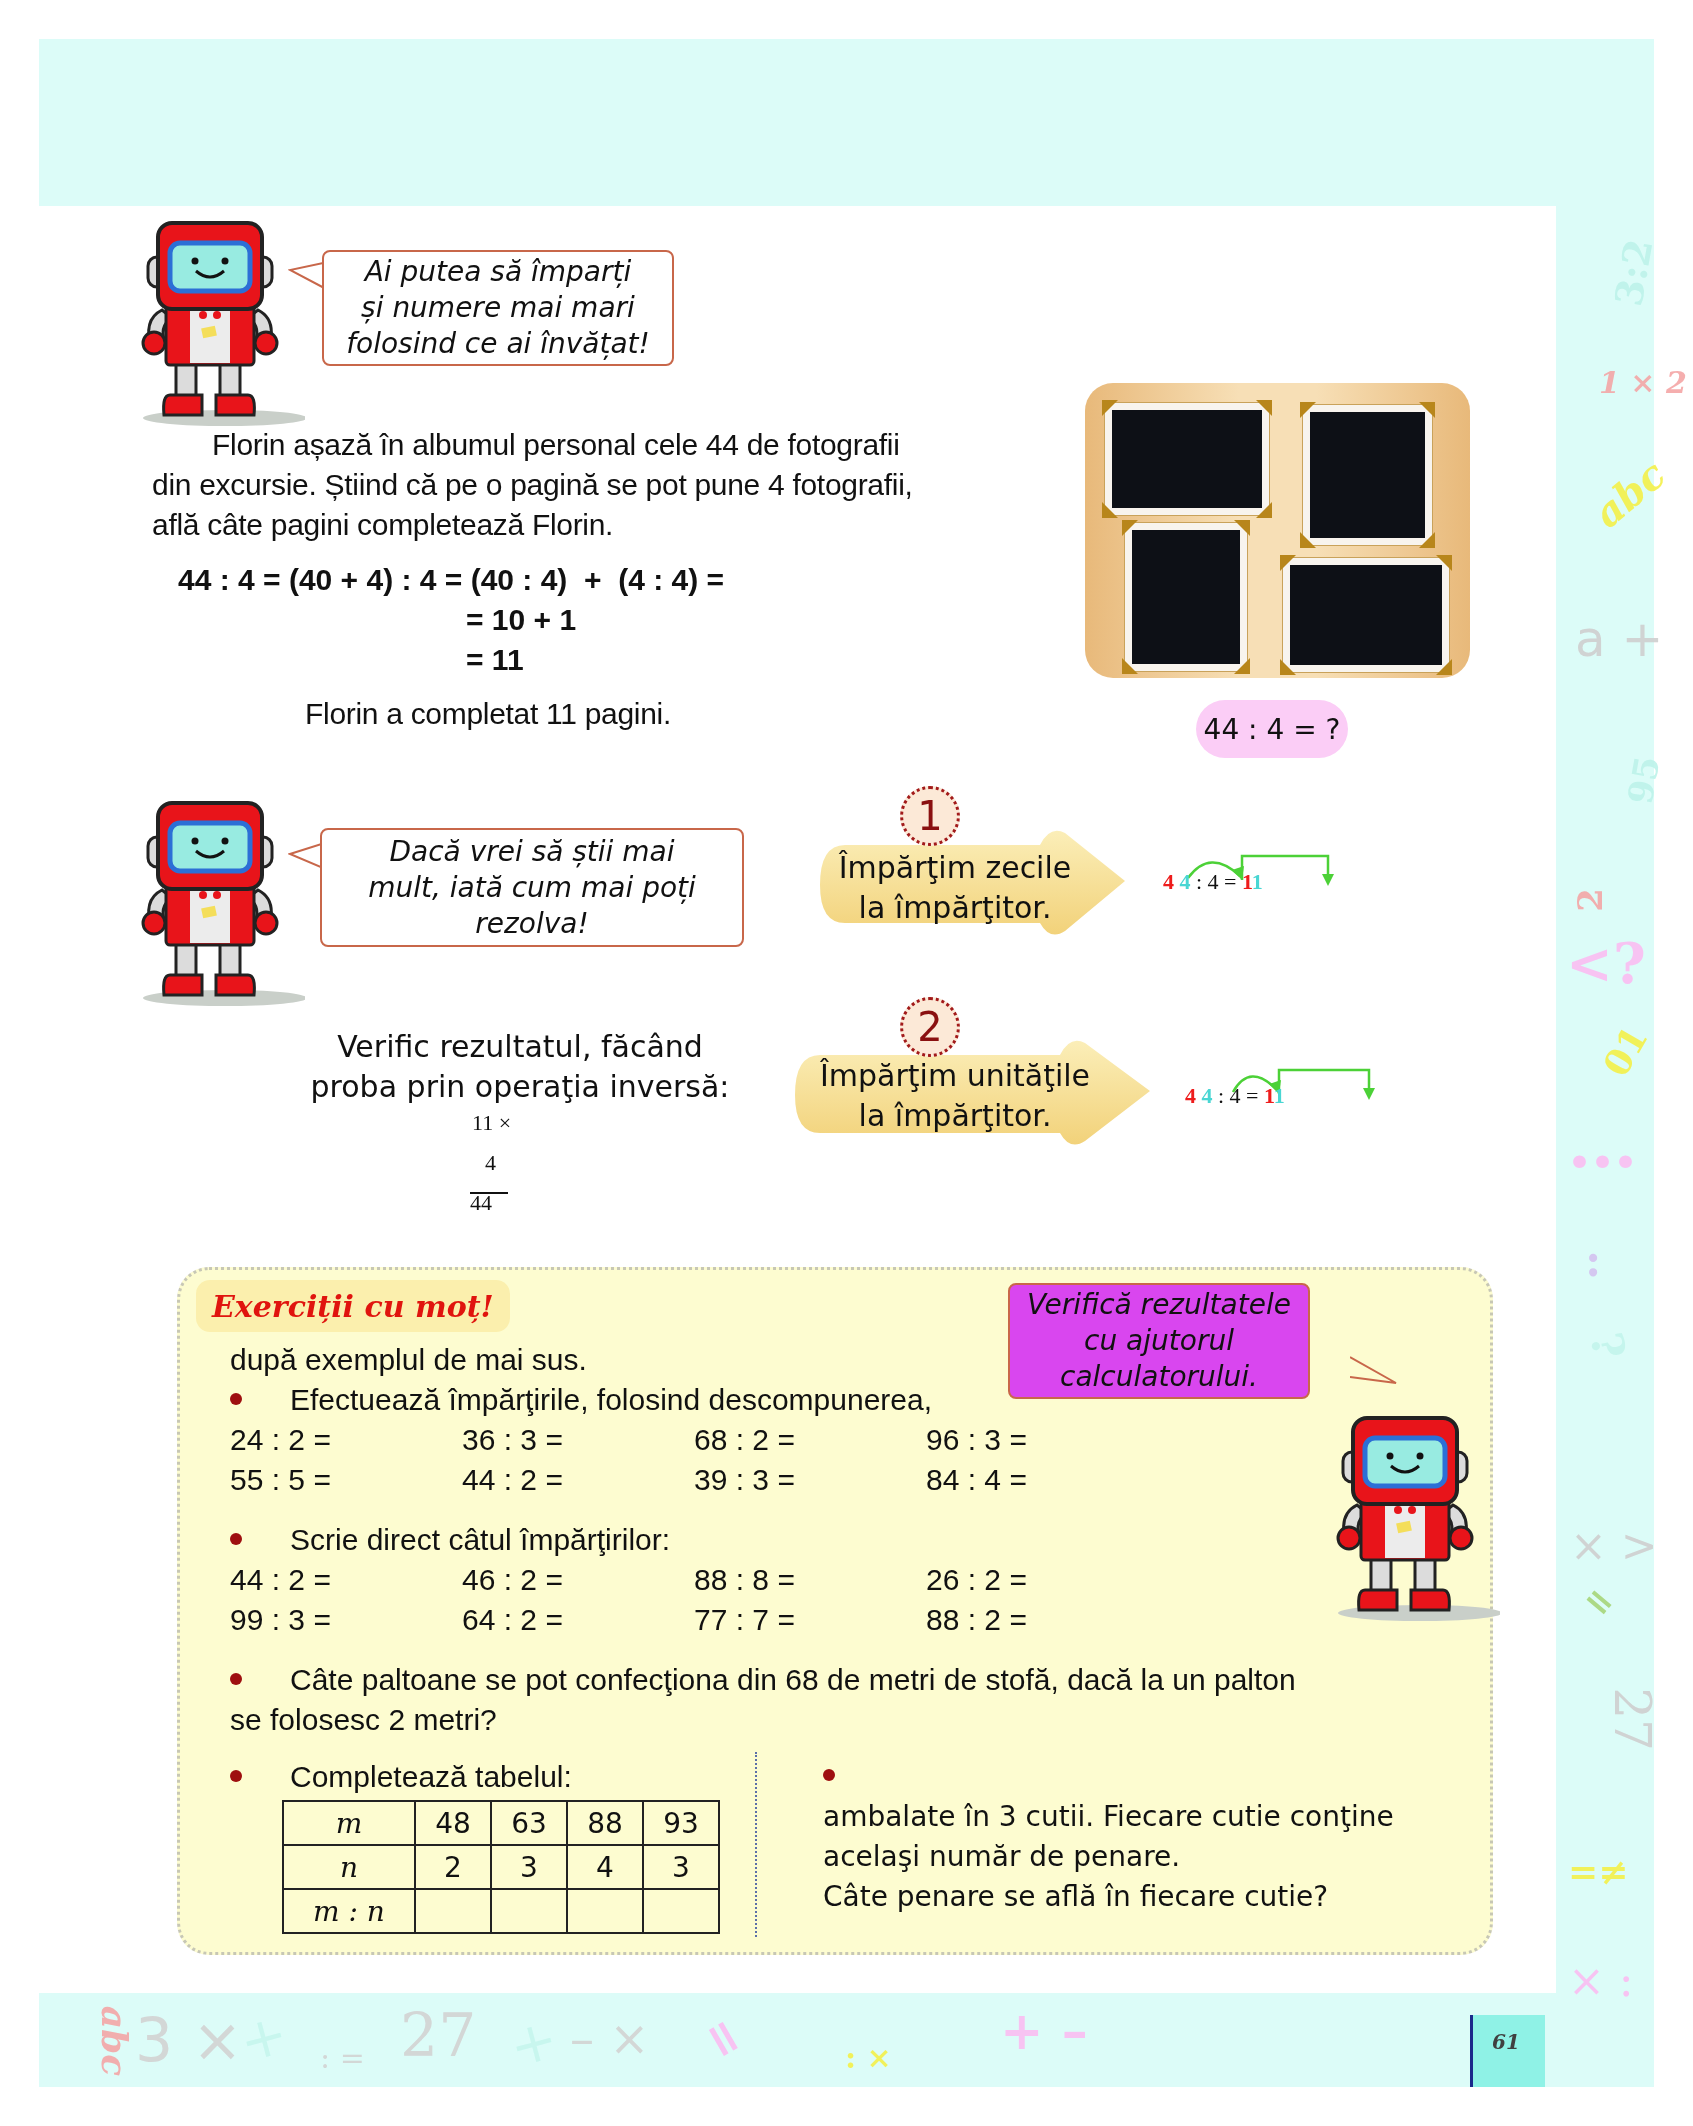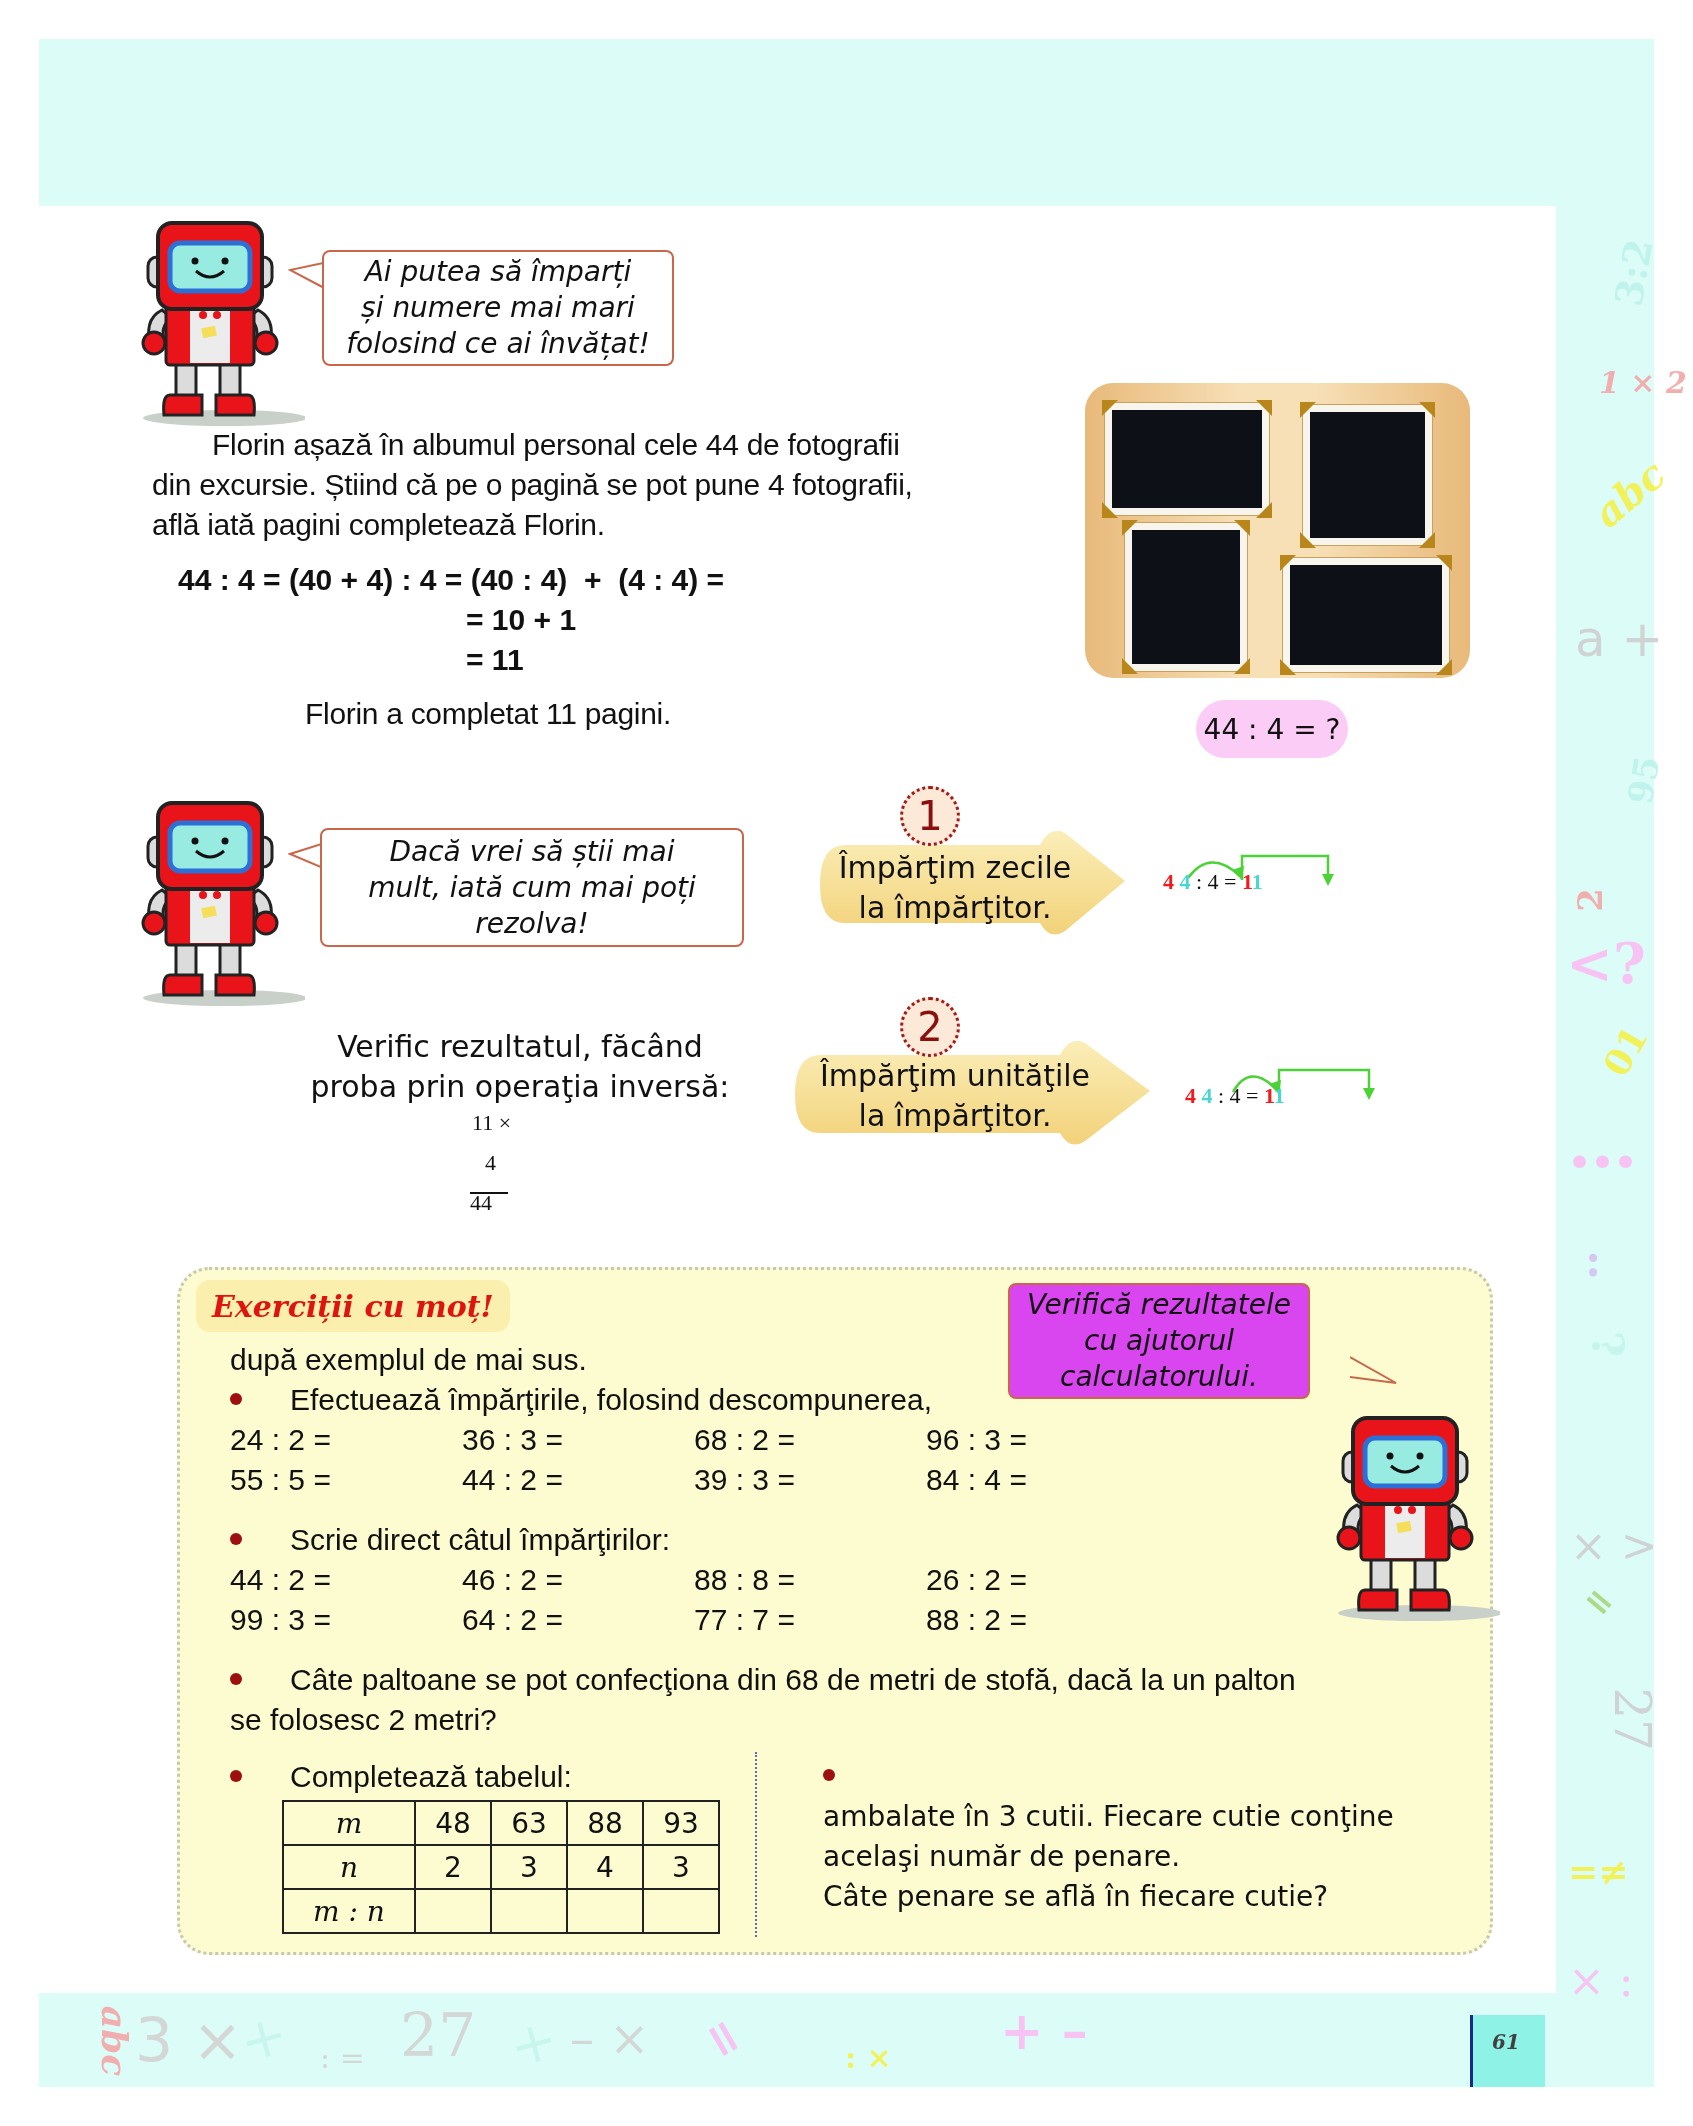--- a/index.html
+++ b/index.html
@@ -123,21 +123,21 @@
   <div>
     <div>Ai putea să împarți</div>
     <div>și numere mai mari</div>
     <div>folosind ce ai învățat!</div>
   </div>
 </div>
 
 <div class="para" style="left:152px;top:425px;width:850px;">
   <div style="text-indent:60px;">Florin așază în albumul personal cele 44 de fotografii</div>
   <div>din excursie. Știind că pe o pagină se pot pune 4 fotografii,</div>
-  <div>află iată pagini completează Florin.</div>
+  <div>află câte pagini completează Florin.</div>
 </div>
 
 <div class="math" style="left:178px;top:560px;">44 : 4 = (40 + 4) : 4 = (40 : 4)  +  (4 : 4) =</div>
 <div class="math" style="left:466px;top:600px;">= 10 + 1</div>
 <div class="math" style="left:466px;top:640px;">= 11</div>
 <div class="para" style="left:305px;top:694px;">Florin a completat 11 pagini.</div>
 
 <div class="album">
   <div class="photo" style="left:20px;top:20px;width:150px;height:98px;">
       <div class="corner" style="clip-path: polygon(0px 0px, 100% 0px, 0px 100%); left: -10px; top: -10px;"></div>

